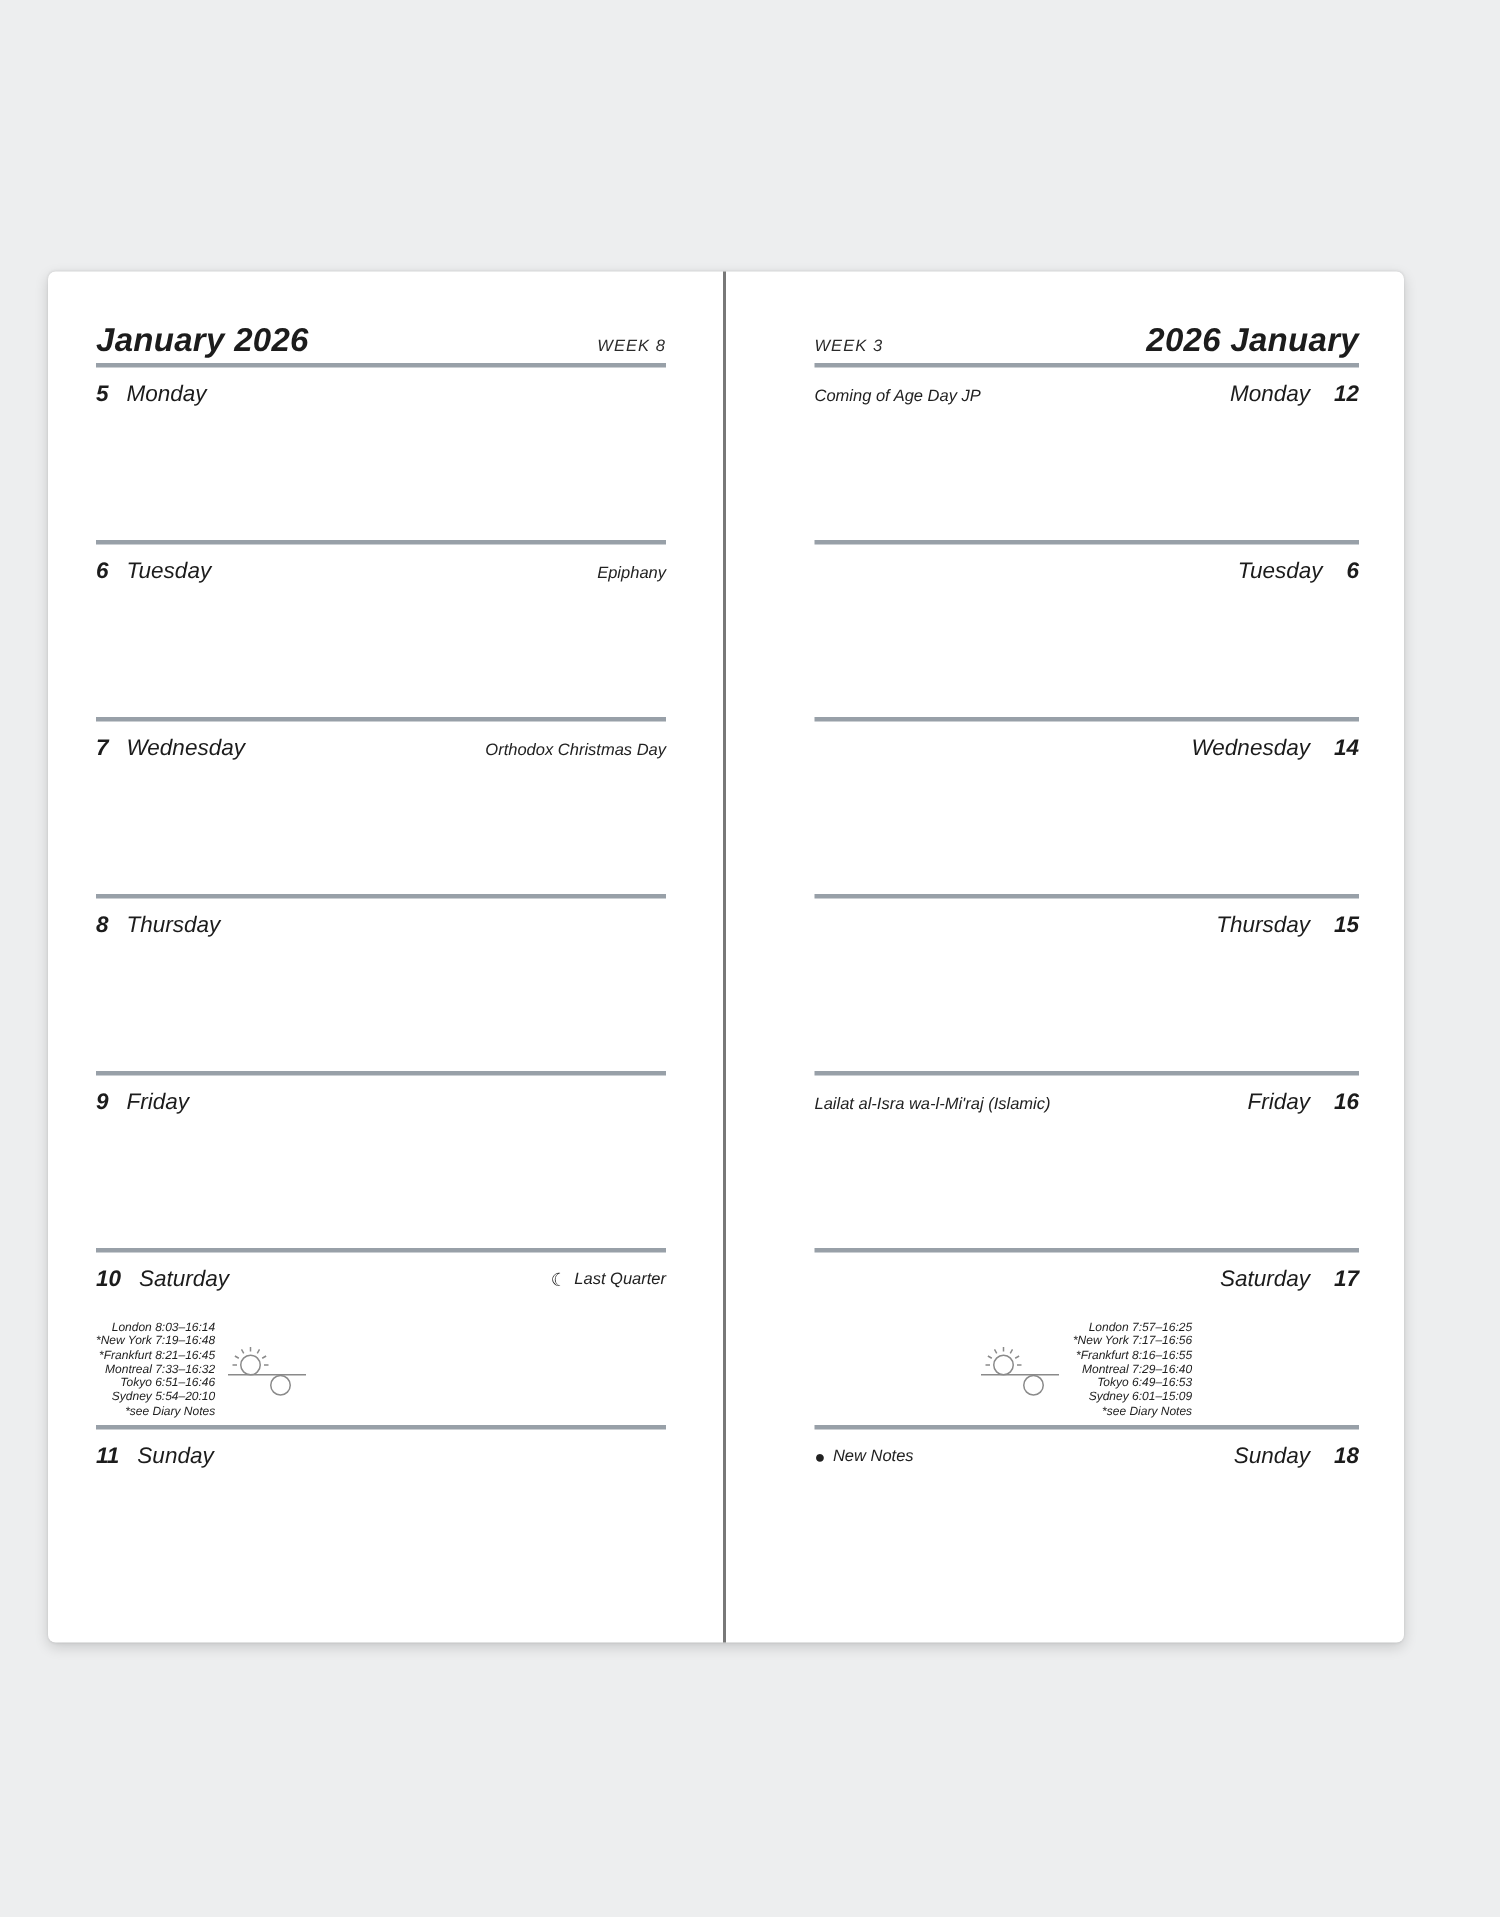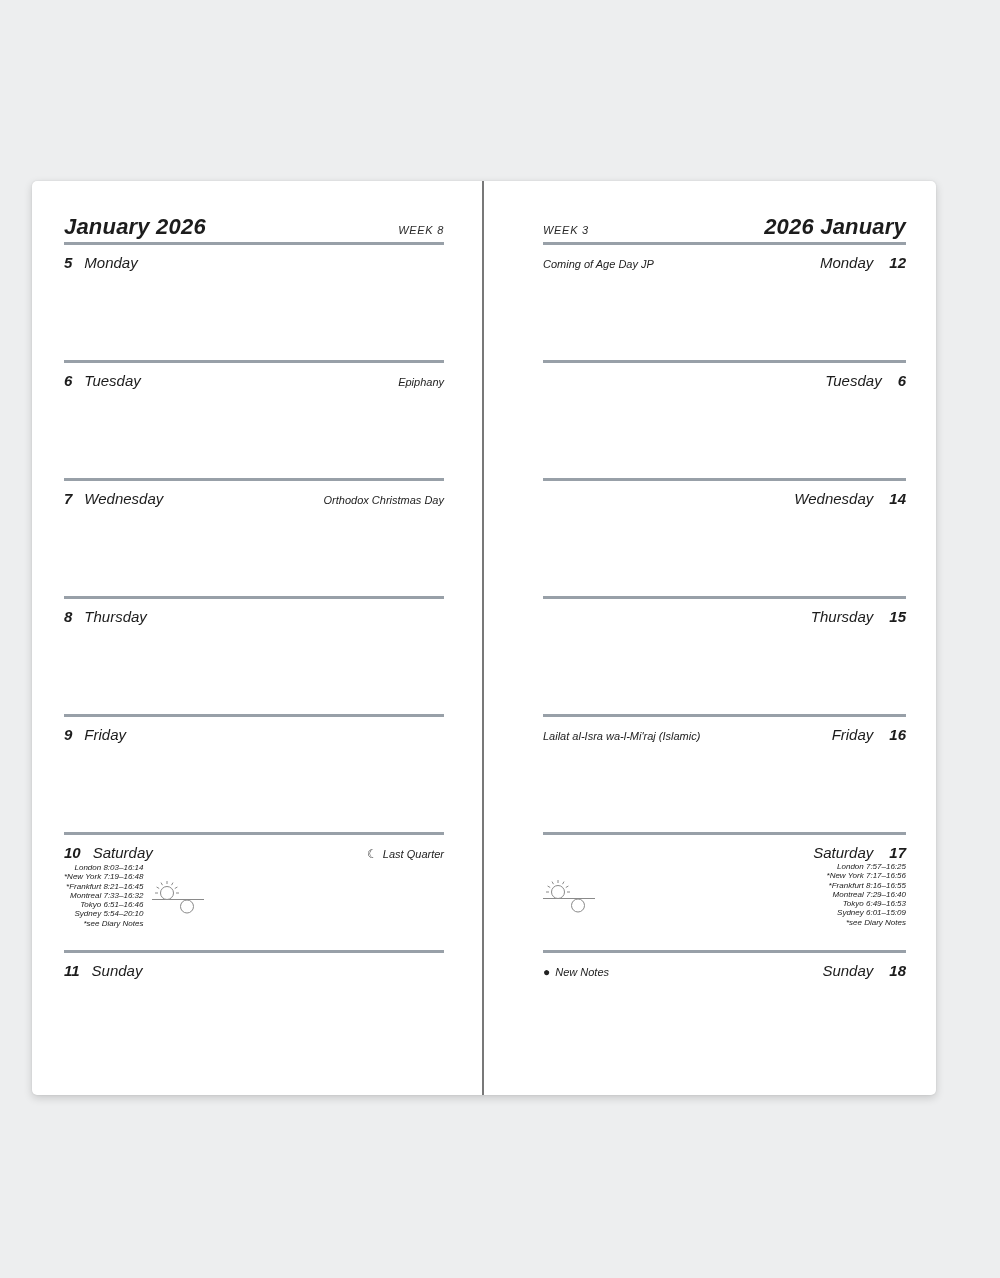--- a/index.html
+++ b/index.html
@@ -44,23 +44,23 @@
   .day-line { display: flex; align-items: baseline; font-size: 15px; line-height: 18px; }
   .day-num  { font-weight: bold; }
   .page.left  .day-num { margin-right: 12px; }
   .page.right .day-num { margin-left: 16px; }
   .page.left  .day-event { margin-left: auto; }
   .page.right .day-event { margin-right: auto; }
   .page.right .day-name  { margin-left: auto; }
   .day-event { font-size: 11px; color: #222; display: flex; align-items: center; }
   .moon-glyph { font-size: 12px; margin-right: 5px; }
 
-  .sun-times { display: flex; align-items: center; }
+  .sun-times { display: flex; align-items: center; margin-top: 18px; }
   .page.left  .sun-times { justify-content: flex-start; }
-  .page.right .sun-times { justify-content: space-between; }
+  .page.right .sun-times { justify-content: center; }
   .times-block { font-size: 8px; line-height: 9.3px; text-align: right; color: #222; white-space: nowrap; }
   .times-block span { display: block; }
   .page.left  .sun-icon { margin-left: 9px; }
   .page.right .sun-icon { margin-right: 9px; }
 </style>
 </head>
 <body>
 
 <div class="spread">
 

